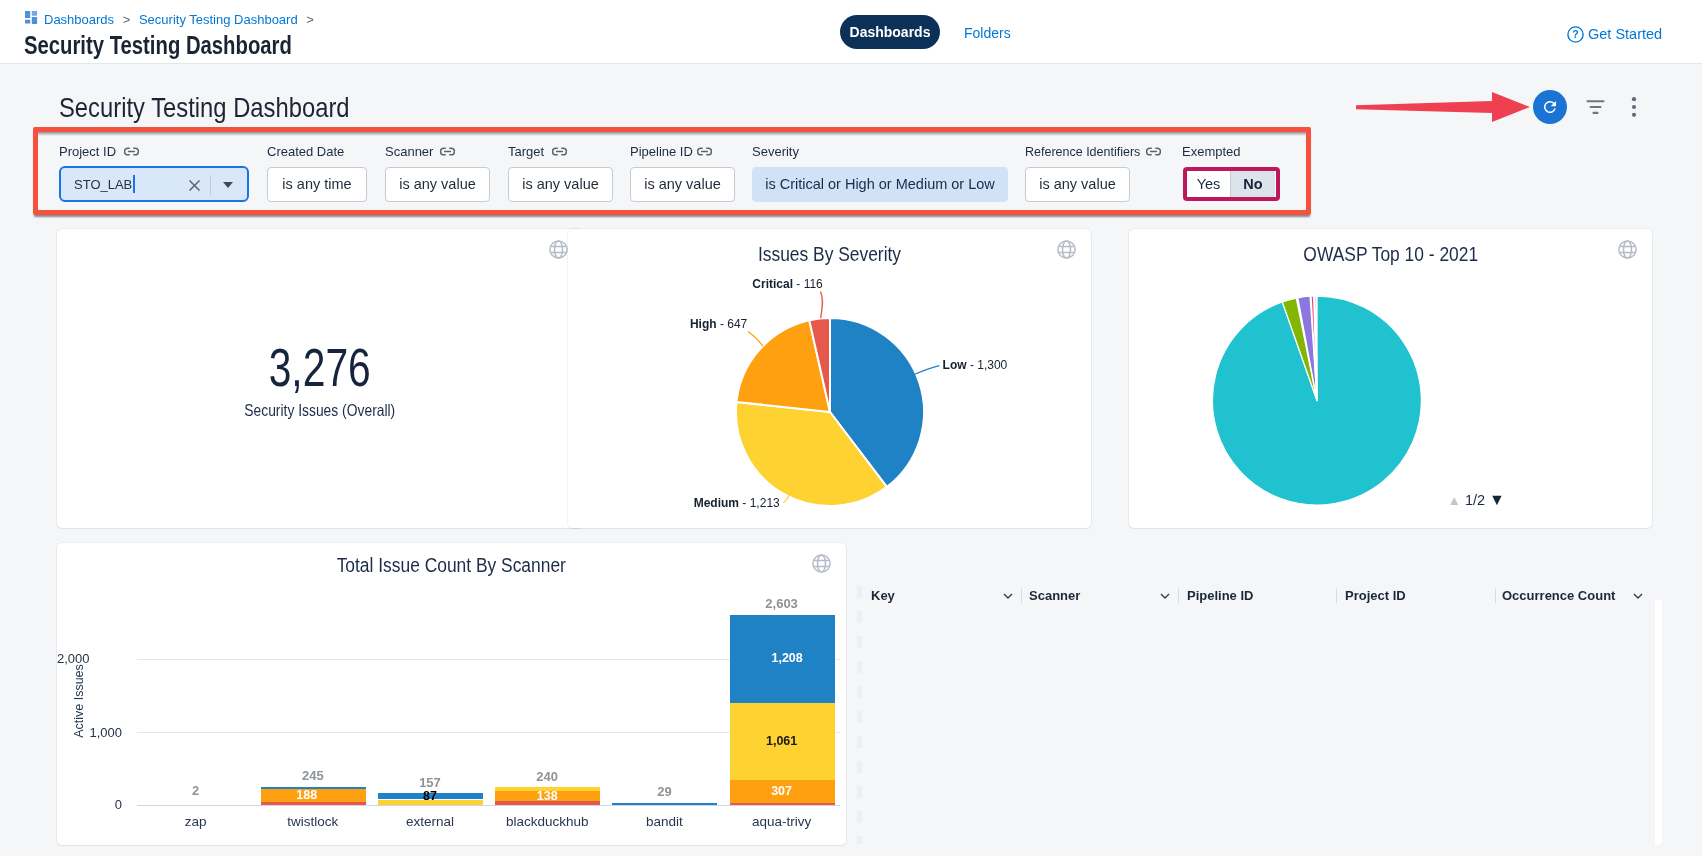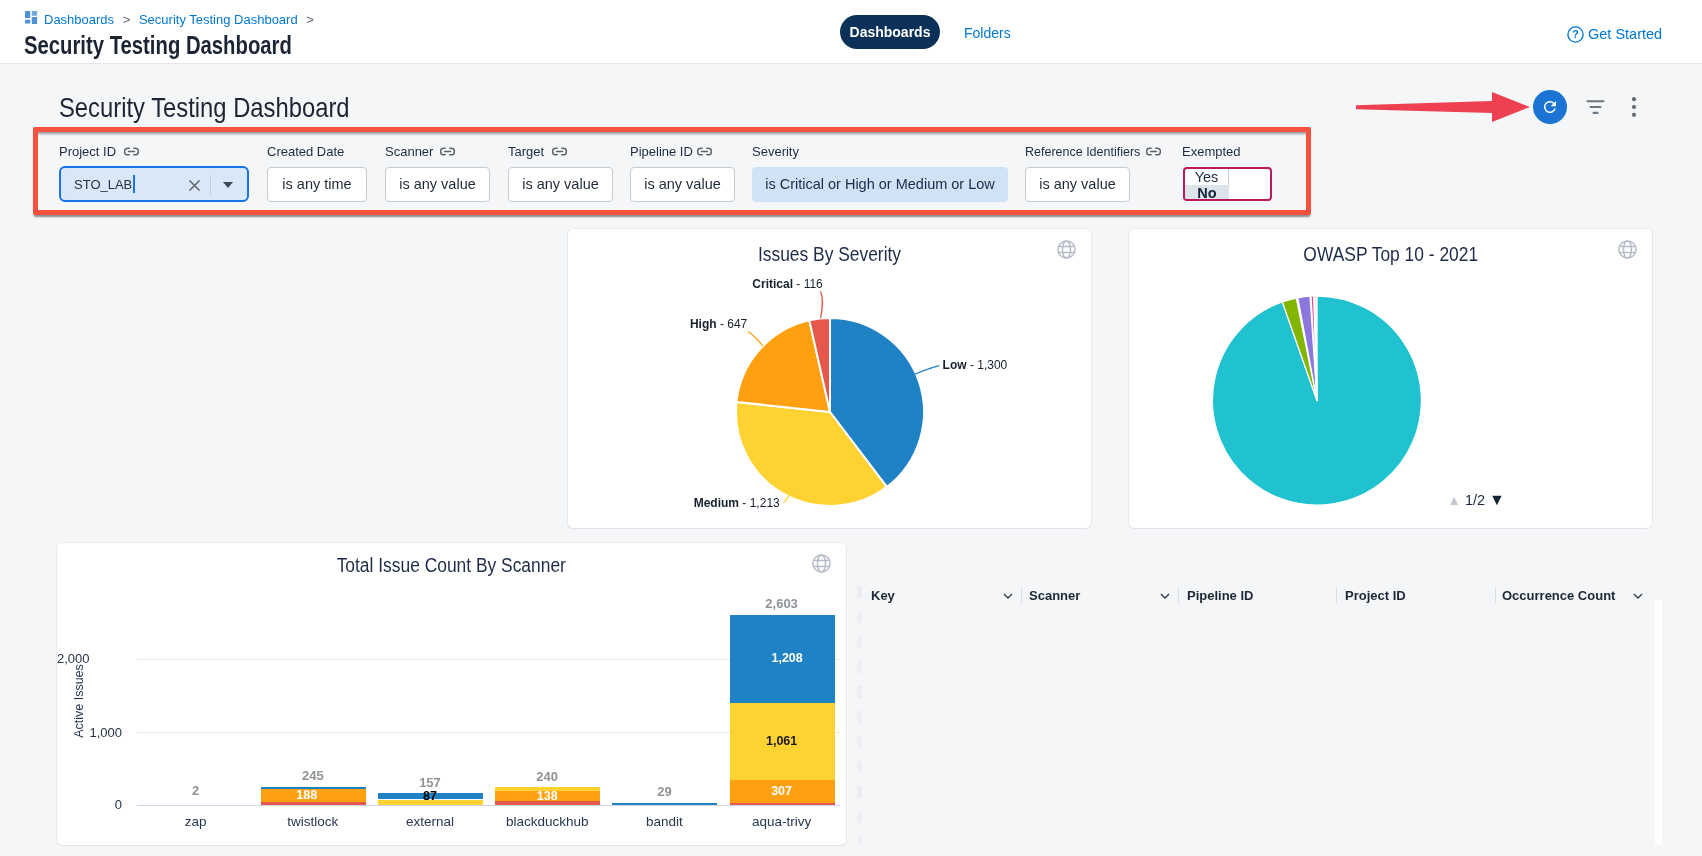--- a/index.html
+++ b/index.html
@@ -78,21 +78,21 @@
       </svg>
     <span style="position:absolute;left:149px;top:7px;width:1px;height:20px;background:#c3cbd4;"></span>
     <span style="position:absolute;left:162px;top:14px;width:0;height:0;border-left:5.5px solid transparent;border-right:5.5px solid transparent;border-top:6.5px solid #3f4954;"></span>
   </div>
   <div class="fctl" style="left:267px;width:100px;">is any time</div>
   <div class="fctl" style="left:385px;width:105px;">is any value</div>
   <div class="fctl" style="left:508px;width:105px;">is any value</div>
   <div class="fctl" style="left:630px;width:105px;">is any value</div>
   <div class="fctl" style="left:752px;width:256px;background:#cfe2f6;border-color:#cfe2f6;color:#1b2b48;">is Critical or High or Medium or Low</div>
   <div class="fctl" style="left:1025px;width:105px;">is any value</div>
-  <div class="abs" style="left:1183px;top:167px;width:89px;height:34px;border:2px solid #be185d;border-radius:4px;background:#fff;display:flex;overflow:hidden;flex-direction:column;">
+  <div class="abs" style="left:1183px;top:167px;width:97px;height:34px;border:4px solid #be185d;border-radius:4px;background:#fff;display:flex;overflow:hidden;">
     <div style="width:44px;display:flex;align-items:center;justify-content:center;font-size:14.5px;color:#1b2b48;border-right:1px solid #c6cbd2;">Yes</div>
     <div style="width:44px;display:flex;align-items:center;justify-content:center;font-size:14.5px;font-weight:bold;color:#152238;background:#dde3ea;">No</div>
   </div>
 
   <svg class="abs" style="left:1354px;top:88px;" width="180" height="38" viewBox="0 0 180 38">
     <path d="M2 17.3 L138 13 L138 4 L176 19 L138 34 L138 25 L2 21.3 Z" fill="#ee4050"></path>
   </svg>
   <div class="abs" style="left:1533px;top:90px;width:34px;height:34px;border-radius:50%;background:#1b74d3;"></div>
   <svg class="abs" style="left:1541px;top:98px;" width="18" height="18" viewBox="0 0 24 24">
       <path fill="#fff" d="M17.65 6.35A8 8 0 1 0 19.73 14h-2.08a6 6 0 1 1-1.41-6.24L13 11h7V4l-2.35 2.35z"></path>
@@ -101,20 +101,31 @@
     <rect x="0.5" y="1.2" width="18" height="2.1" rx="1" fill="#6a7682"></rect>
     <rect x="3.5" y="7" width="12" height="2.1" rx="1" fill="#6a7682"></rect>
     <rect x="6.5" y="12.8" width="6" height="2.1" rx="1" fill="#6a7682"></rect>
   </svg>
   <svg class="abs" style="left:1630px;top:97px;" width="8" height="20" viewBox="0 0 8 20">
     <circle cx="4" cy="2.2" r="2.1" fill="#5f6b78"></circle>
       <circle cx="4" cy="10" r="2.1" fill="#5f6b78"></circle>
       <circle cx="4" cy="17.8" r="2.1" fill="#5f6b78"></circle>
   </svg>
 
+  <div class="card" style="left:57px;top:228.5px;width:525.5px;height:299px;">
+    <svg class="globe" width="19" height="19" viewBox="0 0 19 19">
+        <g fill="none" stroke="#b6bcc7" stroke-width="1.5">
+          <circle cx="9.5" cy="9.5" r="8.6"></circle>
+          <ellipse cx="9.5" cy="9.5" rx="4" ry="8.6"></ellipse>
+          <path d="M1.6 6.6 h15.8 M1.6 12.4 h15.8"></path>
+        </g>
+      </svg>
+    <div style="position:absolute;top:112.5px;width:100%;text-align:center;font-size:53px;line-height:53px;color:#17243e;transform:scaleX(0.77);">3,276</div>
+    <div style="position:absolute;top:171.5px;width:100%;text-align:center;font-size:16.5px;line-height:21px;color:#1e2c49;transform:scaleX(0.84);">Security Issues (Overall)</div>
+  </div>
 
   <div class="card" style="left:568px;top:228.5px;width:523px;height:299px;">
     <div class="ctitle" style="top:14px;">Issues By Severity</div>
     <svg class="globe" width="19" height="19" viewBox="0 0 19 19">
         <g fill="none" stroke="#b6bcc7" stroke-width="1.5">
           <circle cx="9.5" cy="9.5" r="8.6"></circle>
           <ellipse cx="9.5" cy="9.5" rx="4" ry="8.6"></ellipse>
           <path d="M1.6 6.6 h15.8 M1.6 12.4 h15.8"></path>
         </g>
       </svg>

